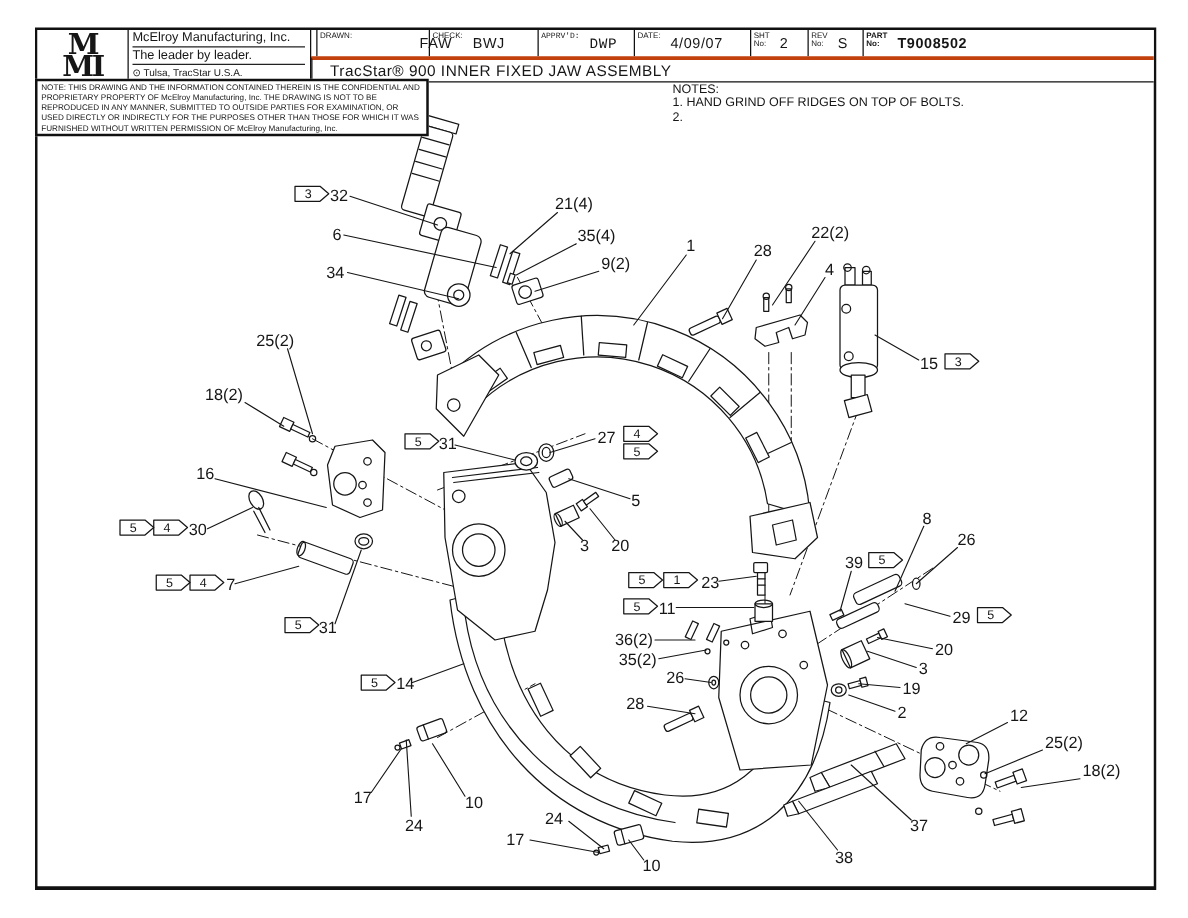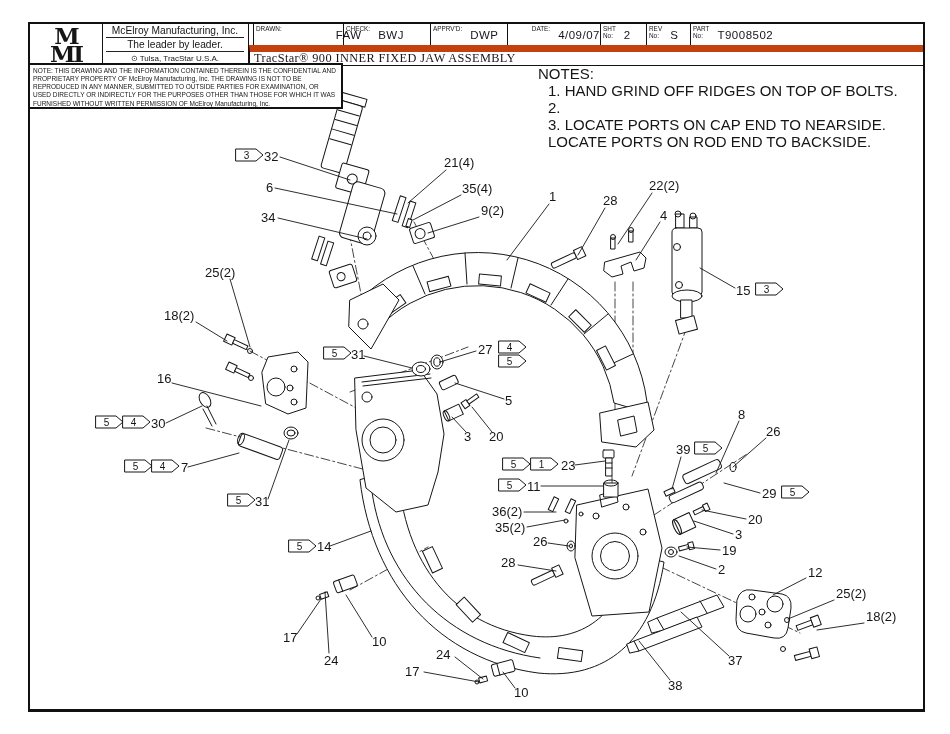--- a/index.html
+++ b/index.html
@@ -8,35 +8,35 @@
   #frame{position:absolute;left:28px;top:22px;width:893px;height:685px;
          border:2px solid #111;border-bottom-width:3px;}
   
   #titleblock{position:absolute;left:0;top:0;width:100%;height:41px;border-bottom:1.5px solid #111;background:#fff;}
   #logo-cell{position:absolute;left:0;top:0;width:72px;height:41px;border-right:1.5px solid #111;
              display:flex;align-items:center;justify-content:center;}
   #logo{font-family:"DejaVu Serif",serif;font-weight:900;font-size:23px;line-height:.78;
         letter-spacing:-2px;text-align:center;}
   #company-cell{position:absolute;left:72px;top:0;width:147px;height:41px;border-right:1.5px solid #111;
                 display:flex;flex-direction:column;justify-content:space-between;padding:1px 4px 2px;box-sizing:border-box;}
-  .co-line{font-size:10.2px;text-align:center;border-bottom:1px solid #222;line-height:1.15;}
+  .co-line{font-size:10.2px;border-bottom:1px solid #222;line-height:1.15;}
   .co-line:last-child{border-bottom:none;font-size:8px;}
   .cell{position:absolute;top:0;height:21px;border-left:1px solid #111;box-sizing:border-box;
         display:flex;align-items:flex-start;}
   .cl-label{font-size:6.4px;padding:1px 0 0 2px;white-space:pre-line;line-height:1.1;}
   .cl-val{font-size:11.5px;padding-top:5px;padding-left:8px;letter-spacing:.5px;}
   #title-row{position:absolute;left:219px;top:21px;right:0;height:20px;border-left:1px solid #111;
-             border-top:7px solid #c2410c;font-size:12.3px;letter-spacing:.4px;
-             display:flex;align-items:center;padding-left:4px;box-sizing:border-box;font-family:Liberation Serif, serif;}
+             border-top:3px solid #c2410c;font-size:12.3px;letter-spacing:.4px;
+             display:flex;align-items:center;padding-left:14px;box-sizing:border-box;}
   
   #conf-note{position:absolute;left:-2px;top:39px;width:315px;height:46px;border:2px solid #111;
              box-sizing:border-box;padding:2px 3px;font-size:6.5px;line-height:1.25;background:#fff;}
   
-  #notes{position:absolute;left:508px;top:42px;width:380px;font-size:15px;line-height:1.13;}
-  #notes .nt-item{white-space:pre-line;margin-left:10px;}
+  #notes{position:absolute;left:508px;top:42px;width:380px;font-size:10px;line-height:1.13;}
+  #notes .nt-item{white-space:pre-line;}
   
   #diagram{position:absolute;left:0;top:0;width:950px;height:734px;}
   #diagram path,#diagram rect,#diagram circle,#diagram ellipse,#diagram line,#diagram polyline,#diagram polygon{
       stroke:#161616;stroke-width:1;fill:none;stroke-linejoin:round;stroke-linecap:round;}
   #diagram .f{fill:#fff;}
   #diagram .leader{stroke-width:.9;fill:none;}
   #diagram .cl{stroke-dasharray:9 3 2 3;stroke-width:.8;}
   #diagram text{stroke:none;fill:#161616;}
   #diagram .co{font-family:"Liberation Sans",sans-serif;font-size:13px;}
   #diagram .fl{font-family:"Liberation Sans",sans-serif;font-size:10px;text-anchor:middle;}
@@ -572,49 +572,47 @@
         <div class="co-line">⊙  Tulsa, TracStar U.S.A.</div>
       </div>
       <div class="cell" style="left:223px;width:94px;gap:46px;">
         <span class="cl-label">DRAWN:</span>
         <span class="cl-val">FAW</span>
       </div>
       <div class="cell" style="left:313px;width:87px;">
         <span class="cl-label">CHECK:</span>
         <span class="cl-val">BWJ</span>
       </div>
-      <div class="cell" style="left:400px;width:77px;">
+      <div class="cell" style="left:400px;width:77px;font-family:Liberation Mono, monospace;">
         <span class="cl-label">APPRV'D:</span>
         <span class="cl-val">DWP</span>
       </div>
-      <div class="cell" style="left:477px;width:93px;justify-content:flex-end;">
+      <div class="cell" style="left:477px;width:93px;">
         <span class="cl-label">DATE:</span>
         <span class="cl-val">4/09/07</span>
       </div>
       <div class="cell" style="left:570px;width:46px;">
         <span class="cl-label">SHT
 No:</span>
         <span class="cl-val">2</span>
       </div>
       <div class="cell" style="left:616px;width:44px;">
         <span class="cl-label">REV
 No:</span>
         <span class="cl-val">S</span>
       </div>
-      <div class="cell" style="left:660px;right:0;width:auto;">
+      <div class="cell" style="left:660px;right:0;width:auto;font-weight:bold;">
         <span class="cl-label">PART
 No:</span>
         <span class="cl-val">T9008502</span>
       </div>
       <div id="title-row">TracStar® 900 INNER FIXED JAW ASSEMBLY</div>
     </div>
 
     <div id="conf-note">NOTE: THIS DRAWING AND THE INFORMATION CONTAINED THEREIN IS THE CONFIDENTIAL AND PROPRIETARY PROPERTY OF McElroy Manufacturing, Inc. THE DRAWING IS NOT TO BE REPRODUCED IN ANY MANNER, SUBMITTED TO OUTSIDE PARTIES FOR EXAMINATION, OR USED DIRECTLY OR INDIRECTLY FOR THE PURPOSES OTHER THAN THOSE FOR WHICH IT WAS FURNISHED WITHOUT WRITTEN PERMISSION OF McElroy Manufacturing, Inc.</div>
 
     <div id="notes">
       <div>NOTES:</div>
       <div class="nt-item">1. HAND GRIND OFF RIDGES ON TOP OF BOLTS.</div>
       <div class="nt-item">2.</div>
-      <div class="nt-item">3. LOCATE PORTS ON CAP END TO NEARSIDE.
-    LOCATE PORTS ON ROD END TO BACKSIDE.</div>
     </div>
   </div>
 </div>
 
 </body></html>

